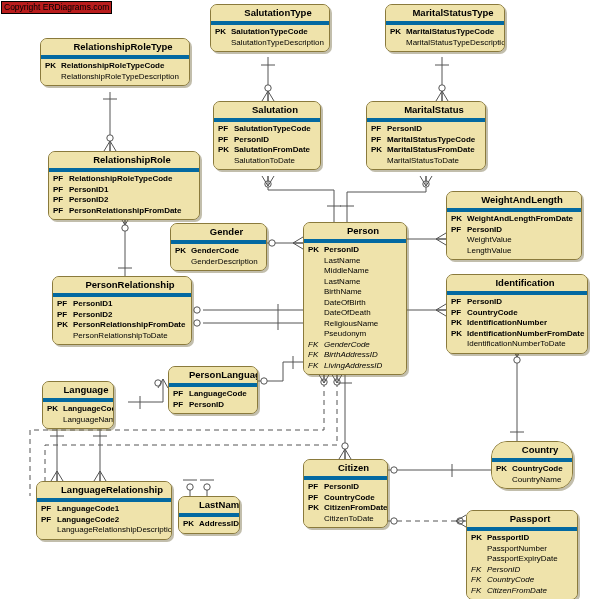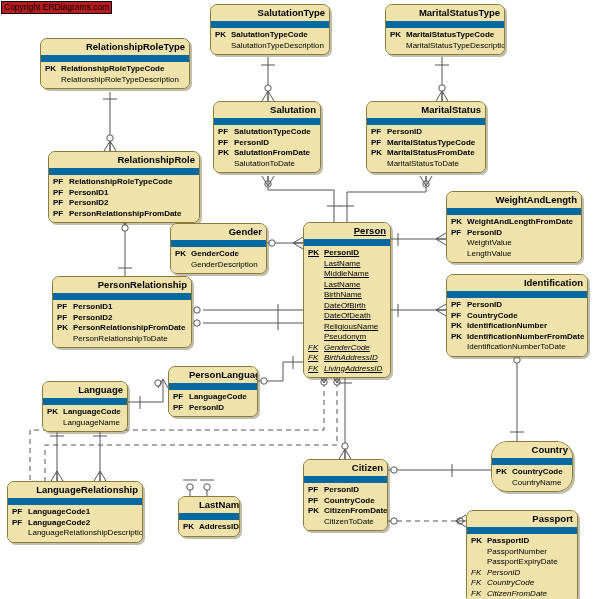--- a/index.html
+++ b/index.html
@@ -40,27 +40,27 @@
   .entity {
     position: absolute;
     box-sizing: border-box;
     background: #efe3ab;
     border: 1px solid #8a7a3c;
     border-radius: 7px;
     box-shadow: 2px 2px 0 rgba(120,110,70,0.45);
     overflow: hidden;
   }
   .ent-title {
-    text-align: right;
+    text-align: center;
     font-weight: bold;
     font-size: 9.5px;
     line-height: 14px;
     color: #000;
     padding: 1px 4px 1px 20px;
-    border-bottom: 7px solid #0369a1;
+    border-bottom: 4px solid #0369a1;
     background: #efe3ab;
     white-space: nowrap;
   }
   .ent-body {
     padding: 2px 4px 3px 4px;
     background: #efe3ab;
   }
   .attr {
     display: flex;
     font-size: 8px;
@@ -360,21 +360,21 @@
           <div class="attr">
             <span class="key">PK</span>
             <span class="nm">GenderCode</span>
           </div>
           <div class="attr plain">
             <span class="key"></span>
             <span class="nm">GenderDescription</span>
           </div>
         </div>
       </div>
-      <div class="entity" style="left: 303px; top: 222px; width: 88px; text-decoration: underline;">
+      <div class="entity" style="left: 303px; top: 222px; width: 104px;">
         <div class="ent-title">Person</div>
         <div class="ent-body">
           <div class="attr">
             <span class="key">PK</span>
             <span class="nm">PersonID</span>
           </div>
           <div class="attr plain">
             <span class="key"></span>
             <span class="nm">LastName</span>
           </div>
@@ -493,34 +493,34 @@
           <div class="attr">
             <span class="key">PF</span>
             <span class="nm">LanguageCode</span>
           </div>
           <div class="attr">
             <span class="key">PF</span>
             <span class="nm">PersonID</span>
           </div>
         </div>
       </div>
-      <div class="entity" style="left: 42px; top: 381px; width: 86px;">
+      <div class="entity" style="left: 42px; top: 381px; width: 72px;">
         <div class="ent-title">Language</div>
         <div class="ent-body">
           <div class="attr">
             <span class="key">PK</span>
             <span class="nm">LanguageCode</span>
           </div>
           <div class="attr plain">
             <span class="key"></span>
             <span class="nm">LanguageName</span>
           </div>
         </div>
       </div>
-      <div class="entity" style="left: 7px; top: 481px; width: 136px;">
+      <div class="entity" style="left: 36px; top: 481px; width: 136px;">
         <div class="ent-title">LanguageRelationship</div>
         <div class="ent-body">
           <div class="attr">
             <span class="key">PF</span>
             <span class="nm">LanguageCode1</span>
           </div>
           <div class="attr">
             <span class="key">PF</span>
             <span class="nm">LanguageCode2</span>
           </div>

